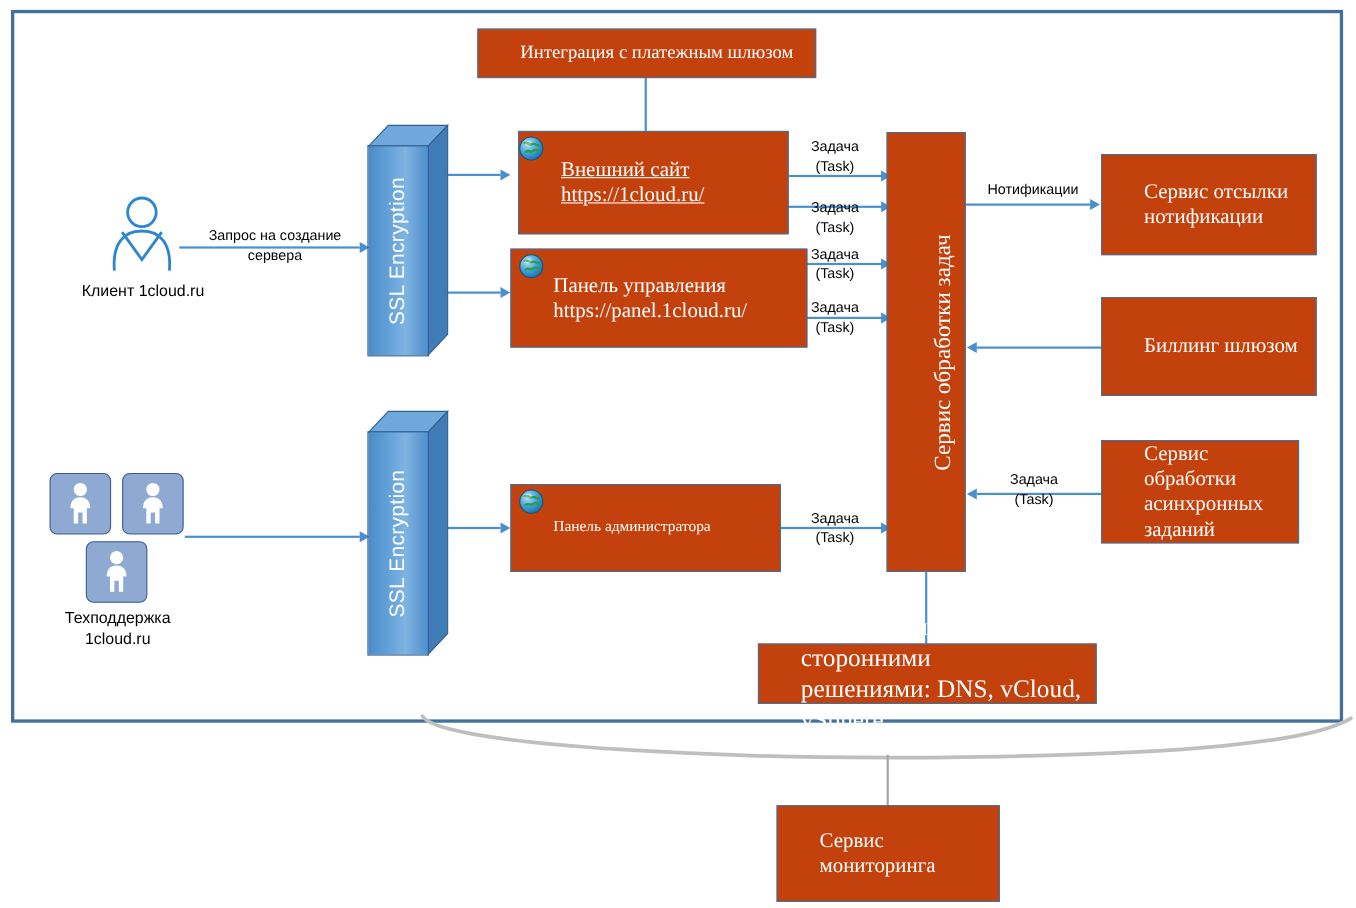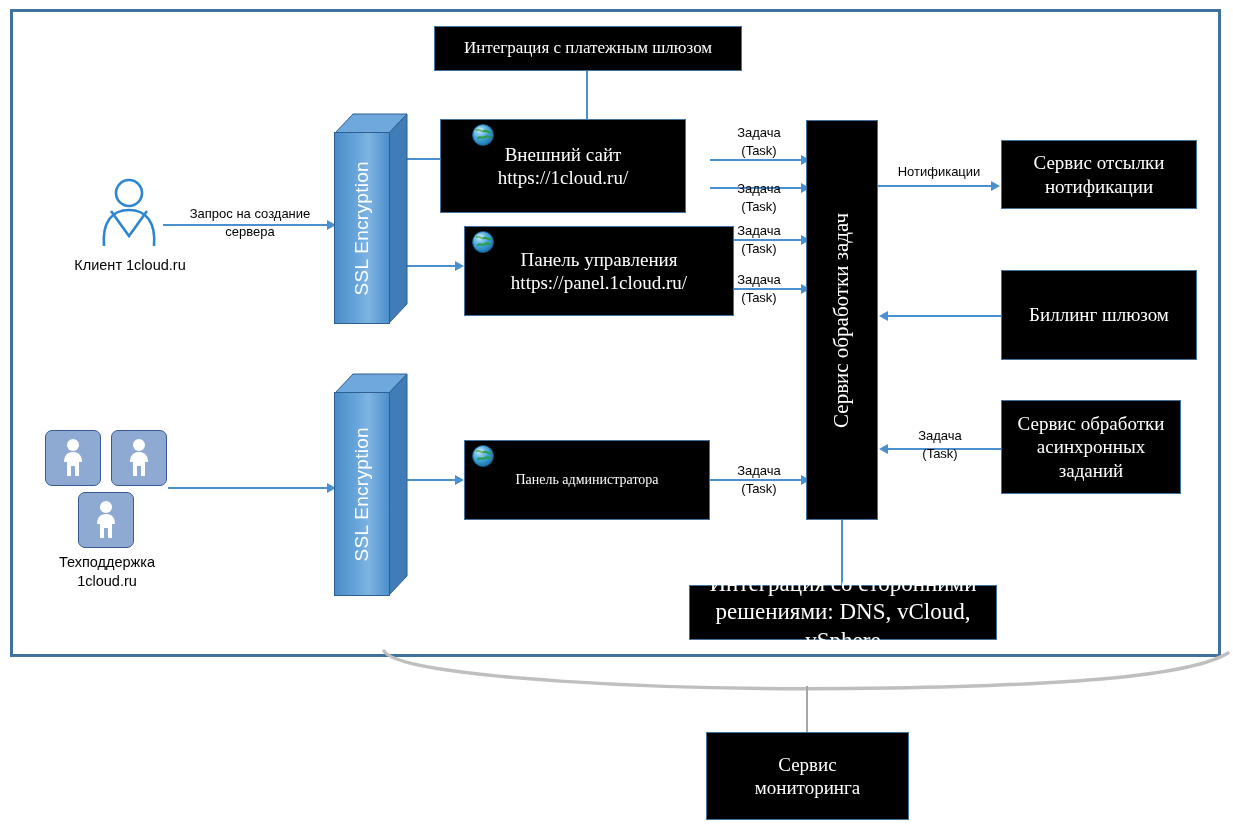--- a/index.html
+++ b/index.html
@@ -25,30 +25,31 @@
     height: 648px;
     border: 3px solid #41719C;
     box-sizing: border-box;
     background: transparent;
   }
 
   
   .box {
     position: absolute;
     box-sizing: border-box;
-    background: #000000;
+    background: #c2410c;
     border: 1px solid #41719C;
     color: #ffffff;
     font-family: "Liberation Serif", serif;
     display: flex;
     align-items: center;
     justify-content: center;
-    text-align: center;
+    text-align: left;
     line-height: 1.22;
     z-index: 5;
+    padding-left: 32px;
   }
   .box .txt { display: block; width: 100%; padding: 0 6px; }
 
   
   .cube { position: absolute; z-index: 6; }
   .cube .cube-top {
     position: absolute;
     left: 0; top: 0;
     width: 100%; height: 20px;
   }
@@ -191,21 +192,21 @@
   <div class="arrow-r" style="left:455px; top:154px;"></div>
 
   <div class="hline" style="left:390px; top:265px; width:65px;"></div>
   <div class="arrow-r" style="left:455px; top:261px;"></div>
 
   <div class="box" style="left:434px; top:26px; width:308px; height:45px; font-size:17px;">
     <span class="txt">Интеграция с платежным шлюзом</span>
   </div>
   <div class="vline" style="left:586px; top:71px; height:48px;"></div>
 
-  <div class="box" style="left:440px; top:119px; width:246px; height:94px; font-size:19px; white-space:pre-line;">
+  <div class="box" style="left:471px; top:119px; width:246px; height:94px; font-size:19px; white-space:pre-line;text-decoration:underline;">
     <span class="txt">Внешний сайт
 https://1cloud.ru/</span>
   </div>
   <div class="globe" style="left:471px; top:123px;">
     <svg width="24" height="24" viewBox="0 0 24 24">
       <defs>
         <radialGradient id="g1" cx="35%" cy="30%" r="75%">
           <stop offset="0%" stop-color="#BFE4F5"></stop>
           <stop offset="55%" stop-color="#3FA3D8"></stop>
           <stop offset="100%" stop-color="#1A6FA8"></stop>
@@ -252,21 +253,21 @@
 (Task)</div>
 
   <div class="box" style="left:806px; top:120px; width:72px; height:400px;">
     <span class="vbox-label" style="font-size:21px;">Сервис обработки задач</span>
   </div>
 
   <div class="hline" style="left:878px; top:185px; width:114px;"></div>
   <div class="arrow-r" style="left:991px; top:181px;"></div>
   <div class="elabel" style="left:884px; top:163px; width:110px;">Нотификации</div>
 
-  <div class="box" style="left:1001px; top:140px; width:196px; height:69px; font-size:19px; white-space:pre-line;">
+  <div class="box" style="left:1001px; top:140px; width:196px; height:92px; font-size:19px; white-space:pre-line;">
     <span class="txt">Сервис отсылки
 нотификации</span>
   </div>
 
   <div class="hline" style="left:888px; top:315px; width:113px;"></div>
   <div class="arrow-l" style="left:879px; top:311px;"></div>
 
   <div class="box" style="left:1001px; top:270px; width:196px; height:90px; font-size:19px;">
     <span class="txt">Биллинг шлюзом</span>
   </div>

